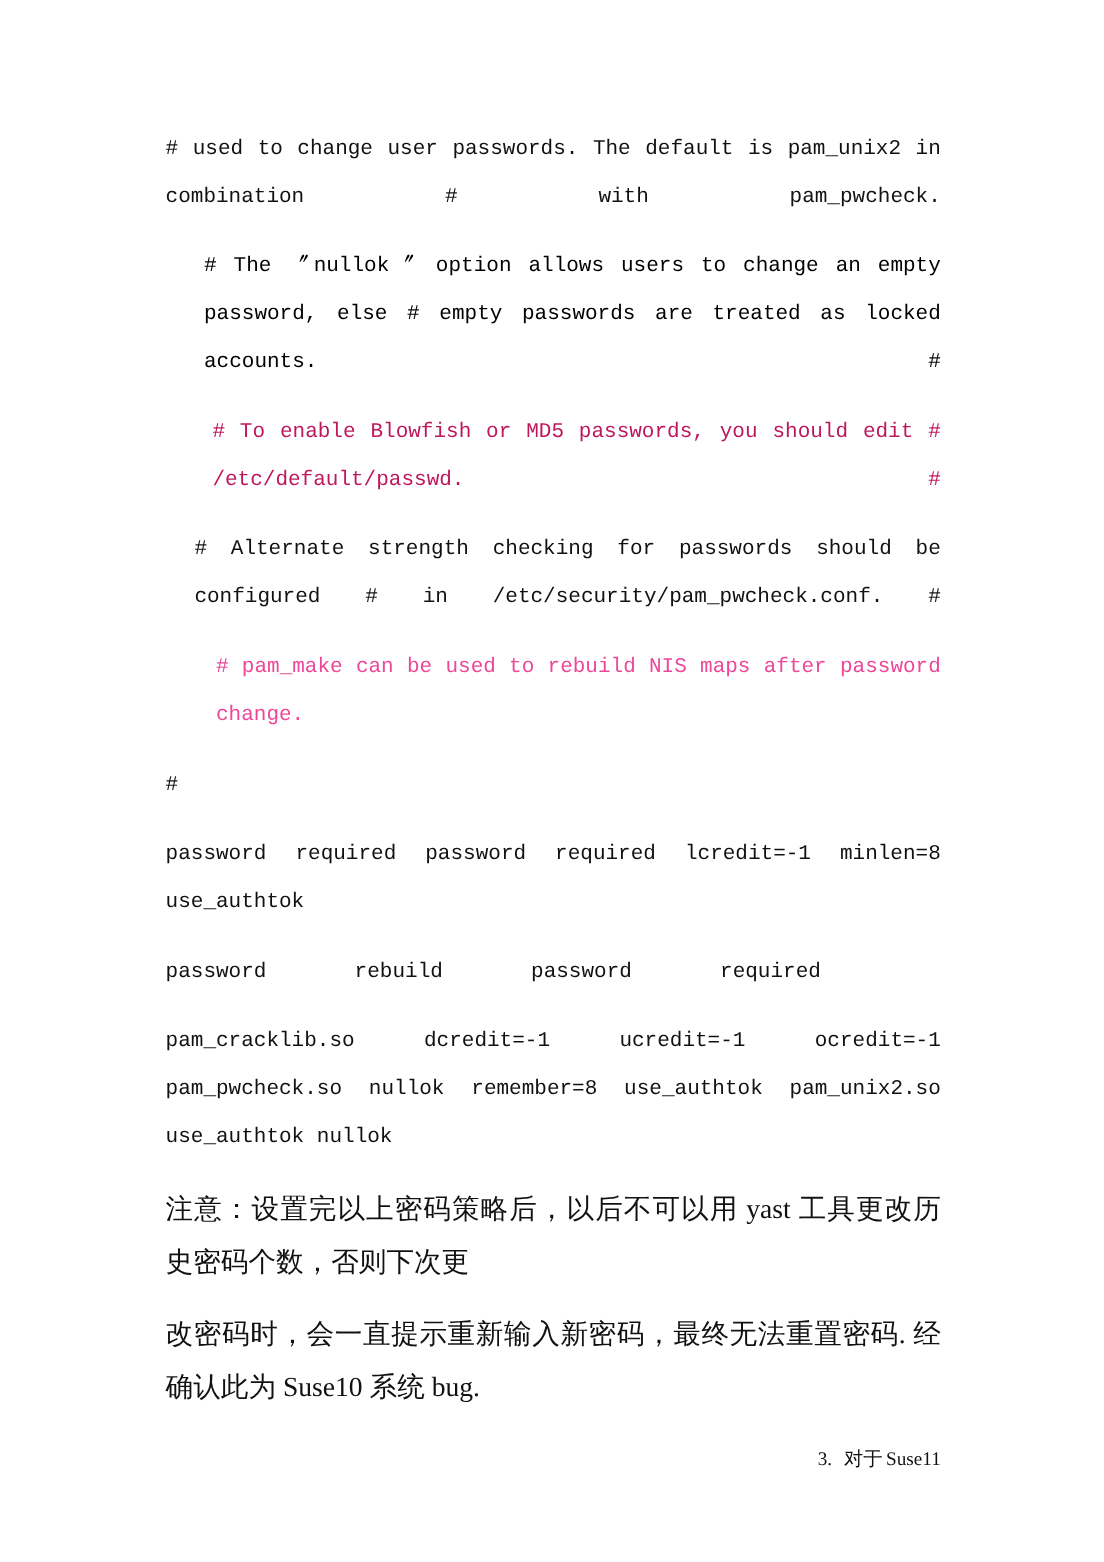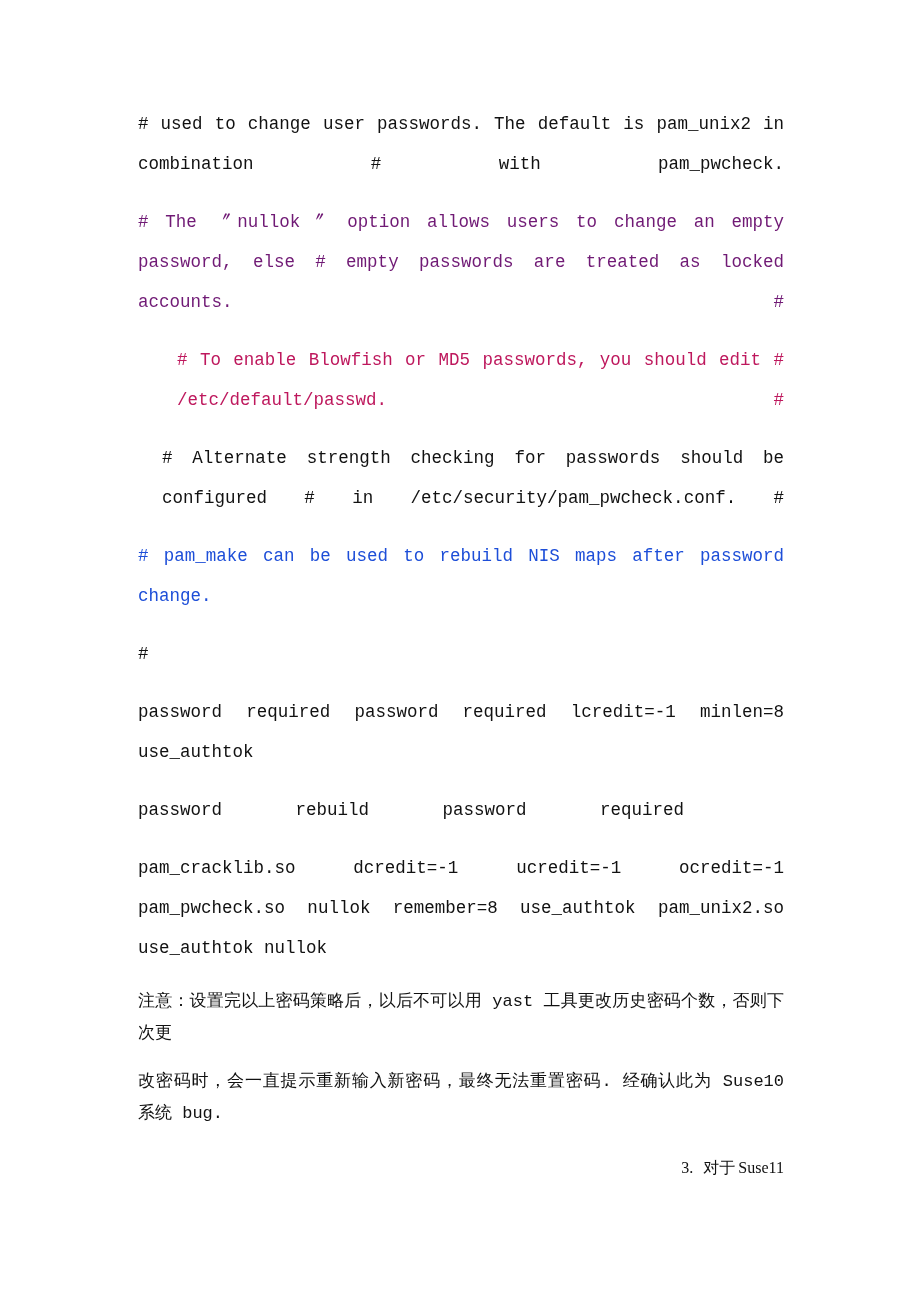--- a/index.html
+++ b/index.html
@@ -57,23 +57,23 @@
   }
 
   
   .mono-par.short {
     text-align: left;
     text-align-last: left;
   }
 
   
   .cjk-par {
-    font-family: Liberation Mono, monospace;
-    font-size: 17px;
-    line-height: 32px;
+    font-family: Liberation Serif, serif;
+    font-size: 23px;
+    line-height: 44px;
     text-align: justify;
     text-justify: inter-character;
     margin: 0 0 16px 0;
     color: #111111;
   }
 
   
   .list-item {
     font-family: "DejaVu Serif", "Liberation Serif", serif;
     font-size: 16px;
@@ -93,27 +93,27 @@
   }
 </style>
 </head>
 <body style="background: rgb(255, 255, 255);">
 
 <div id="page" style="background: rgb(255, 255, 255);">
   <div id="content">
 
     <p class="mono-par justify-all" style="color: rgb(17, 17, 17);"># used to change user passwords.  The default is pam_unix2 in combination # with pam_pwcheck.</p>
 
-    <p class="mono-par justify-all" style="color: #701a75;"># The 〞nullok〞 option allows users to change an empty password, else # empty passwords are treated as locked accounts. #</p>
+    <p class="mono-par justify-all" style="color: #000000; margin-left: 32px;"># The 〞nullok〞 option allows users to change an empty password, else # empty passwords are treated as locked accounts. #</p>
 
     <p class="mono-par justify-all" style="color: #be185d; margin-left: 39px;"># To enable Blowfish or MD5 passwords, you should edit # /etc/default/passwd. #</p>
 
     <p class="mono-par justify-all" style="color: rgb(17, 17, 17); margin-left: 24px;"># Alternate strength checking for passwords should be configured # in /etc/security/pam_pwcheck.conf. #</p>
 
-    <p class="mono-par justify-left-last" style="color: #1d4ed8;"># pam_make can be used to rebuild NIS maps after password change.</p>
+    <p class="mono-par justify-left-last" style="color: #ec4899; margin-left: 42px;"># pam_make can be used to rebuild NIS maps after password change.</p>
 
     <p class="mono-par short" style="color: rgb(17, 17, 17);">#</p>
 
     <p class="mono-par justify-left-last" style="color: rgb(17, 17, 17);">password required password required lcredit=-1 minlen=8 use_authtok</p>
 
     <p class="mono-par short" style="word-spacing: 3.6em; color: rgb(17, 17, 17);">password rebuild password required</p>
 
 
     <p class="mono-par justify-left-last" style="color: rgb(17, 17, 17);">pam_cracklib.so dcredit=-1 ucredit=-1 ocredit=-1 pam_pwcheck.so nullok remember=8 use_authtok pam_unix2.so use_authtok nullok</p>
 

